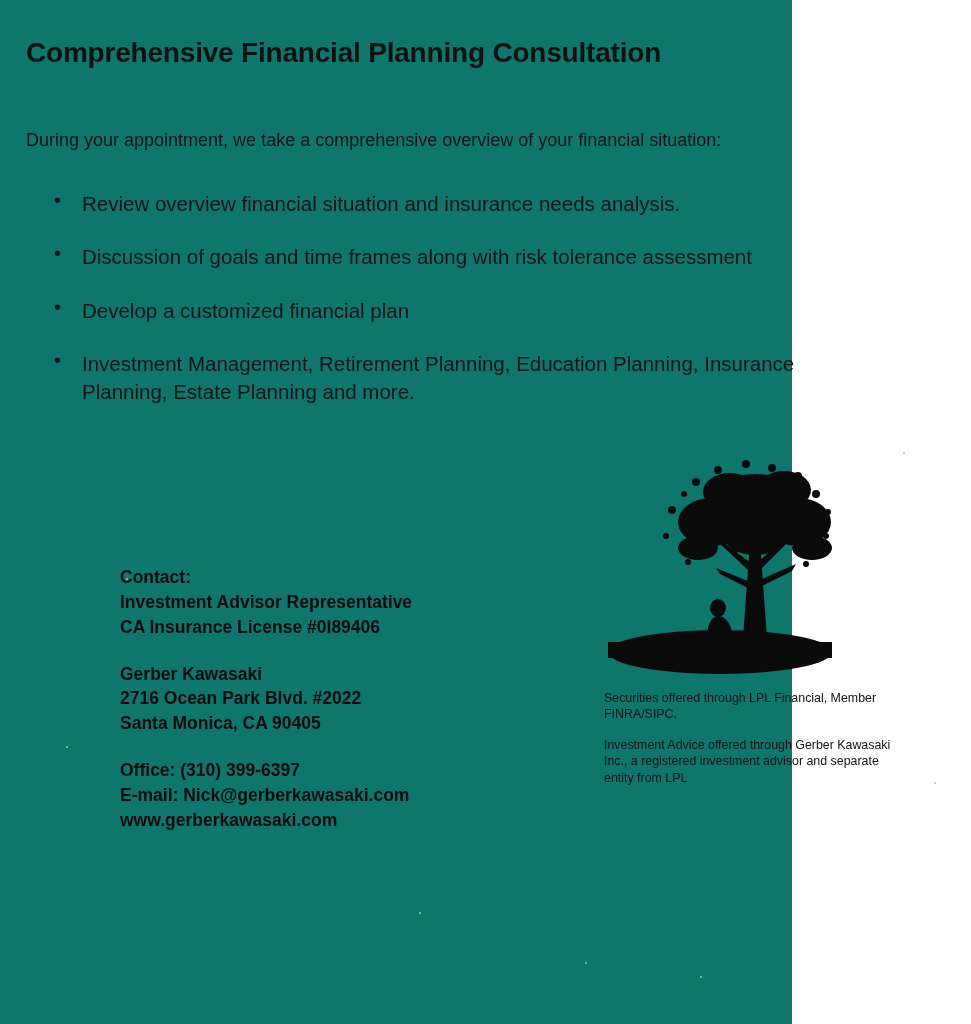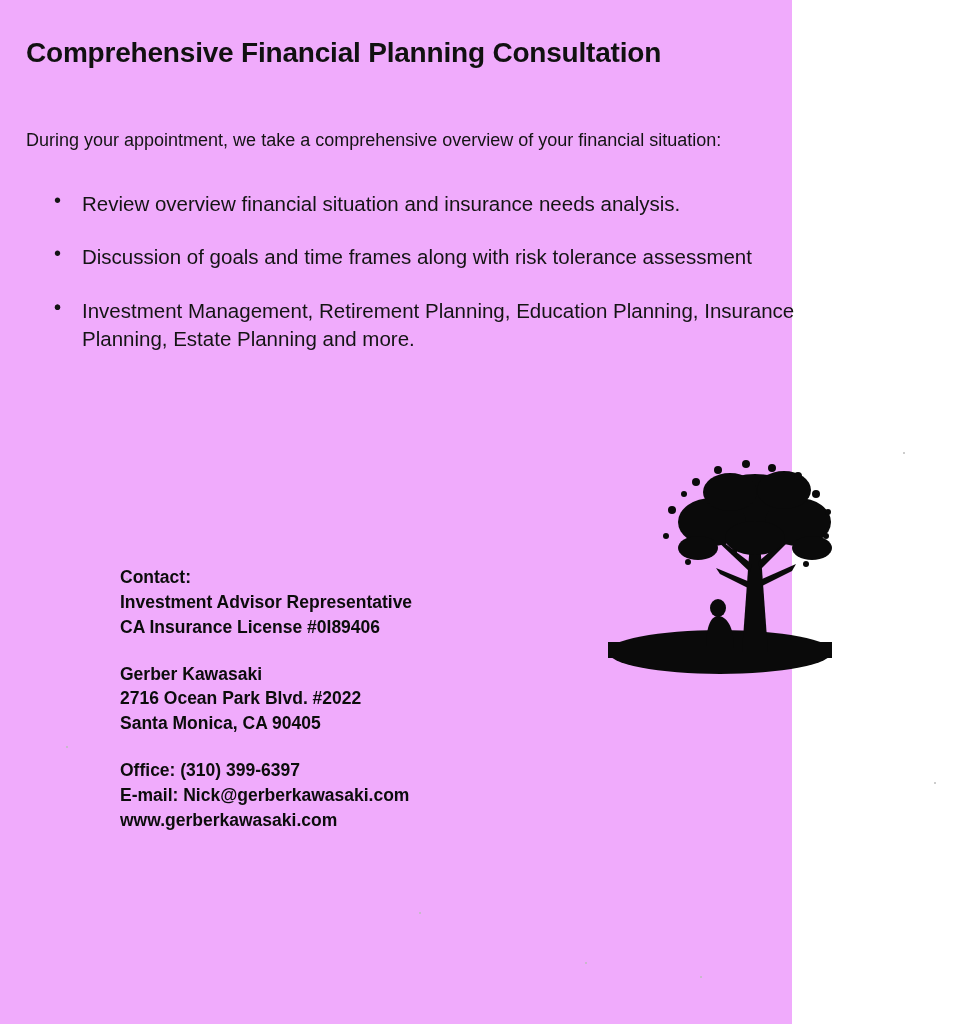--- a/index.html
+++ b/index.html
@@ -12,21 +12,21 @@
     height: 1024px;
     position: relative;
     font-family: "Liberation Sans", sans-serif;
     color: #000000;
     overflow: hidden;
   }
   .page {
     position: relative;
     width: 792px;
     height: 1024px;
-    background: #f0abfc;
+    background: #0f766e;
   }
   .title {
     position: absolute;
     left: 26px;
     top: 18px;
     font-size: 28px;
     font-weight: bold;
     letter-spacing: -0.2px;
     color: #111;
   }
@@ -127,20 +127,21 @@
     <li>
       <span class="dot">•</span>
       <span>Review overview financial situation and insurance needs analysis.</span>
     </li>
     <li>
       <span class="dot">•</span>
       <span>Discussion of goals and time frames along with risk tolerance assessment</span>
     </li>
     <li>
       <span class="dot">•</span>
+      <span>Develop a customized financial plan</span>
     </li>
     <li>
       <span class="dot">•</span>
       <span>Investment Management, Retirement Planning, Education Planning, Insurance Planning, Estate Planning and more.</span>
     </li>
   </ul>
 
   <div class="contact-block">
     <div class="contact-group">
       <span class="contact-line">Contact:</span>
@@ -198,20 +199,24 @@
           <circle cx="88" cy="110" r="3"></circle>
         <circle cx="206" cy="112" r="3"></circle>
           <circle cx="134" cy="100" r="3"></circle>
 
         <ellipse cx="118" cy="156" rx="8" ry="9"></ellipse>
         <path d="M106 196 C106 172 112 164 118 164 C126 164 134 174 134 196 Z"></path>
       </g>
     </svg>
   </div>
 
+  <div class="disclosures">
+    <p>Securities offered through LPL Financial, Member FINRA/SIPC.</p>
+    <p>Investment Advice offered through Gerber Kawasaki Inc., a registered investment advisor and separate entity from LPL</p>
+  </div>
 
   <span class="speck" style="left:126px; top:578px;"></span>
   <span class="speck" style="left:66px; top:746px;"></span>
   <span class="speck" style="left:419px; top:912px;"></span>
   <span class="speck" style="left:585px; top:962px;"></span>
   <span class="speck" style="left:700px; top:976px;"></span>
   <span class="speck" style="left:934px; top:782px;"></span>
   <span class="speck" style="left:903px; top:452px;"></span>
 </div>
 

